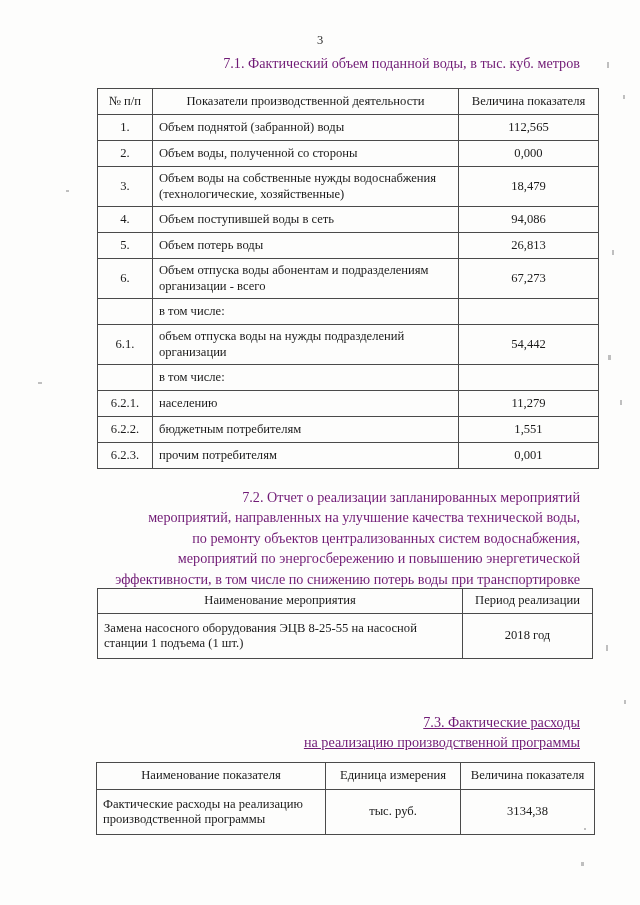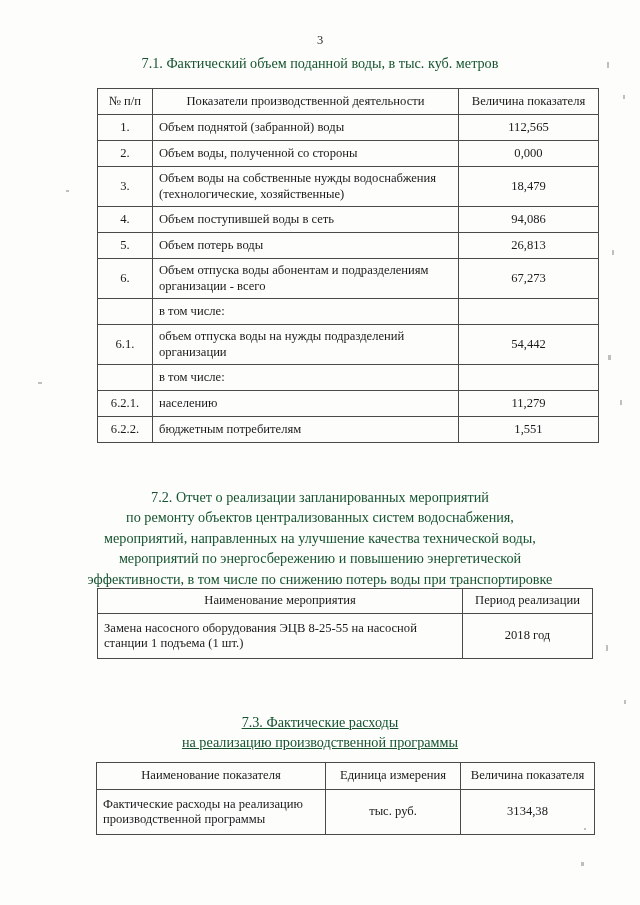--- a/index.html
+++ b/index.html
@@ -31,24 +31,24 @@
     text-align: center;
     font-size: 12.5px;
     color: #2a2a2a;
   }
 
   
   .heading {
     position: absolute;
     left: 60px;
     width: 520px;
-    text-align: center;
+    text-align: right;
     font-size: 14.2px;
     line-height: 20.4px;
-    color: #14532d;
+    color: #701a75;
   }
   .heading .ln { display: block; white-space: nowrap; }
 
   #heading-71 { top: 53px; }
   #heading-72 { top: 487px; }
   #heading-73 { top: 712px; text-decoration: underline; }
 
   
   table.doc-table {
     position: absolute;
@@ -187,27 +187,32 @@
         <tr>
           <td class="c-center r-1line">6.2.1.</td>
           <td class="c-left r-1line ind-2">населению</td>
           <td class="c-center r-1line">11,279</td>
         </tr>
         <tr>
           <td class="c-center r-1line">6.2.2.</td>
           <td class="c-left r-1line ind-2">бюджетным потребителям</td>
           <td class="c-center r-1line">1,551</td>
         </tr>
+        <tr>
+          <td class="c-center r-1line">6.2.3.</td>
+          <td class="c-left r-1line ind-2">прочим потребителям</td>
+          <td class="c-center r-1line">0,001</td>
+        </tr>
       </tbody>
   </table>
 
   <div class="heading" id="heading-72">
     <span class="ln">7.2. Отчет о реализации запланированных мероприятий</span>
+    <span class="ln">мероприятий, направленных на улучшение качества технической воды,</span>
     <span class="ln">по ремонту объектов централизованных систем водоснабжения,</span>
-    <span class="ln">мероприятий, направленных на улучшение качества технической воды,</span>
     <span class="ln">мероприятий по энергосбережению и повышению энергетической</span>
     <span class="ln">эффективности, в том числе по снижению потерь воды при транспортировке</span>
   </div>
 
   <table class="doc-table" id="table-72">
     <colgroup>
       <col class="col-name">
         <col class="col-period">
     </colgroup>
     <thead>

